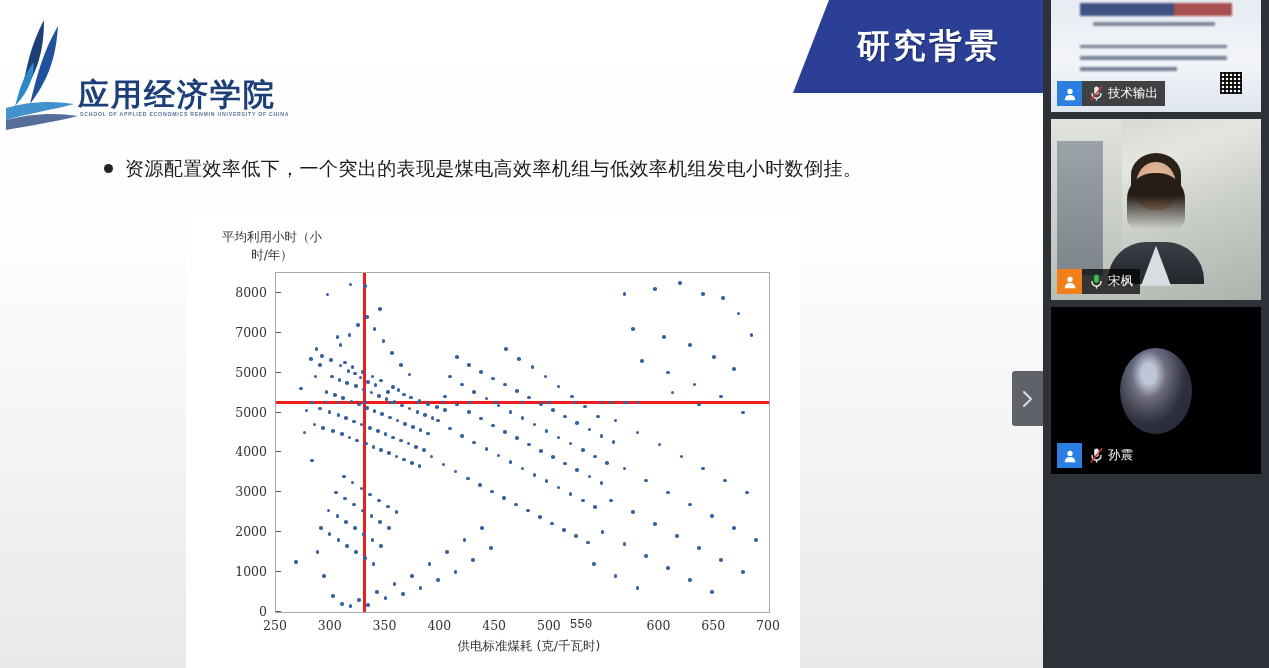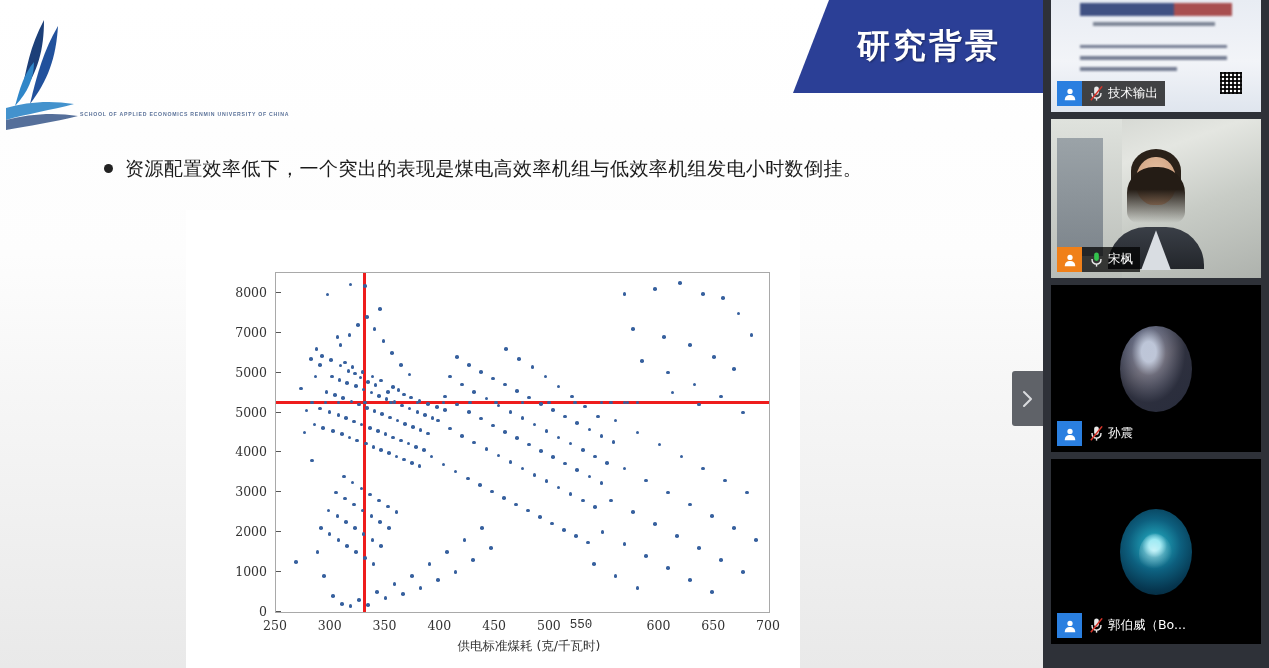--- a/index.html
+++ b/index.html
@@ -245,33 +245,38 @@
   <div id="slide">
 
     <div id="logo-block">
       <svg id="logo-mark" viewBox="0 0 86 116">
         <path d="M40 4 C40 34 34 56 17 80 C22 54 26 30 40 4 Z" fill="#1c3f78"></path>
         <path d="M54 10 C52 42 44 64 26 88 C33 58 40 34 54 10 Z" fill="#21519c"></path>
         <path d="M30 46 C30 62 24 76 11 90 C16 72 20 58 30 46 Z" fill="#2f86c8"></path>
         <path d="M2 92 C22 86 46 84 70 88 C48 94 22 98 2 104 Z" fill="#2f86c8" opacity=".9"></path>
         <path d="M2 104 C24 98 50 96 74 100 C50 106 24 110 2 114 Z" fill="#1c3f78" opacity=".75"></path>
       </svg>
+      <div id="logo-text-cn">应用经济学院</div>
       <div id="logo-text-en">SCHOOL OF APPLIED ECONOMICS RENMIN UNIVERSITY OF CHINA</div>
     </div>
 
     <div id="banner">
       <div id="banner-title">研究背景</div>
     </div>
 
     <div id="bullet-row">
       <div id="bullet-dot"></div>
       <div id="bullet-text">资源配置效率低下，一个突出的表现是煤电高效率机组与低效率机组发电小时数倒挂。</div>
     </div>
 
     <div id="chart-card">
+      <div id="ylabel">
+        <span>平均利用小时（小</span><br>
+        <span>时/年）</span>
+      </div>
       <div id="plot">
         <div id="vline" style="left: 87.44px;"></div>
         <div id="hline" style="top: 128.318px;"></div>
       <div class="pt" style="left: 86.94px; top: 10.9624px;"></div>
           <div class="pt" style="left: 72.6978px; top: 9.76588px;"></div>
           <div class="pt" style="left: 17.92px; top: 287.347px;"></div>
           <div class="pt" style="left: 49.6911px; top: 19.7365px;"></div>
           <div class="pt" style="left: 38.7356px; top: 73.9765px;"></div>
           <div class="pt" style="left: 59.5511px; top: 62.0118px;"></div>
           <div class="pt" style="left: 44.2133px; top: 81.1553px;"></div>
@@ -628,21 +633,21 @@
             <rect x="5.5" y="1.5" width="5" height="9" rx="2.5" fill="#e9e9e9"></rect>
             <path d="M3.2 8.5 C3.2 12.2 5.4 13.9 8 13.9 C10.6 13.9 12.8 12.2 12.8 8.5" fill="none" stroke="#e9e9e9" stroke-width="1.5"></path>
             <rect x="7.3" y="13.6" width="1.5" height="3" fill="#e9e9e9"></rect>
             <line x1="2" y1="16.3" x2="14" y2="1.4" stroke="#d8352b" stroke-width="1.7"></line>
           </svg>
         </div>
         <div class="nm">技术输出</div>
       </div>
     </div>
 
-    <div class="tile active" style="height:159px;">
+    <div class="tile active" style="height:181px;">
       <div id="tile2-bg">
         <div class="wall-l"></div>
         <div class="door"></div>
         <div class="person-hair"></div>
         <div class="person-head"></div>
         <div class="person-hair2"></div>
         <div class="person-body"></div>
         <div class="person-shirt"></div>
       </div>
       <div class="nameplate">
@@ -677,35 +682,15 @@
             <rect x="5.5" y="1.5" width="5" height="9" rx="2.5" fill="#e9e9e9"></rect>
             <path d="M3.2 8.5 C3.2 12.2 5.4 13.9 8 13.9 C10.6 13.9 12.8 12.2 12.8 8.5" fill="none" stroke="#e9e9e9" stroke-width="1.5"></path>
             <rect x="7.3" y="13.6" width="1.5" height="3" fill="#e9e9e9"></rect>
             <line x1="2" y1="16.3" x2="14" y2="1.4" stroke="#d8352b" stroke-width="1.7"></line>
           </svg>
         </div>
         <div class="nm">孙震</div>
       </div>
     </div>
 
-    <div class="tile dark-tile" style="height:185px;">
-      <div class="av-photo" id="av4"></div>
-      <div class="nameplate">
-        <div class="av-badge">
-          <svg width="14" height="14" viewBox="0 0 16 16">
-            <circle cx="8" cy="5" r="3" fill="#fff"></circle>
-            <path d="M2 15 C2 10.5 5 9 8 9 C11 9 14 10.5 14 15 Z" fill="#fff"></path>
-          </svg>
-        </div>
-        <div class="mic-wrap">
-          <svg width="15" height="17" viewBox="0 0 16 18">
-            <rect x="5.5" y="1.5" width="5" height="9" rx="2.5" fill="#e9e9e9"></rect>
-            <path d="M3.2 8.5 C3.2 12.2 5.4 13.9 8 13.9 C10.6 13.9 12.8 12.2 12.8 8.5" fill="none" stroke="#e9e9e9" stroke-width="1.5"></path>
-            <rect x="7.3" y="13.6" width="1.5" height="3" fill="#e9e9e9"></rect>
-            <line x1="2" y1="16.3" x2="14" y2="1.4" stroke="#d8352b" stroke-width="1.7"></line>
-          </svg>
-        </div>
-        <div class="nm">郭伯威（Bo...</div>
-      </div>
-    </div>
 
   </div>
 </div>
 
 </body></html>

